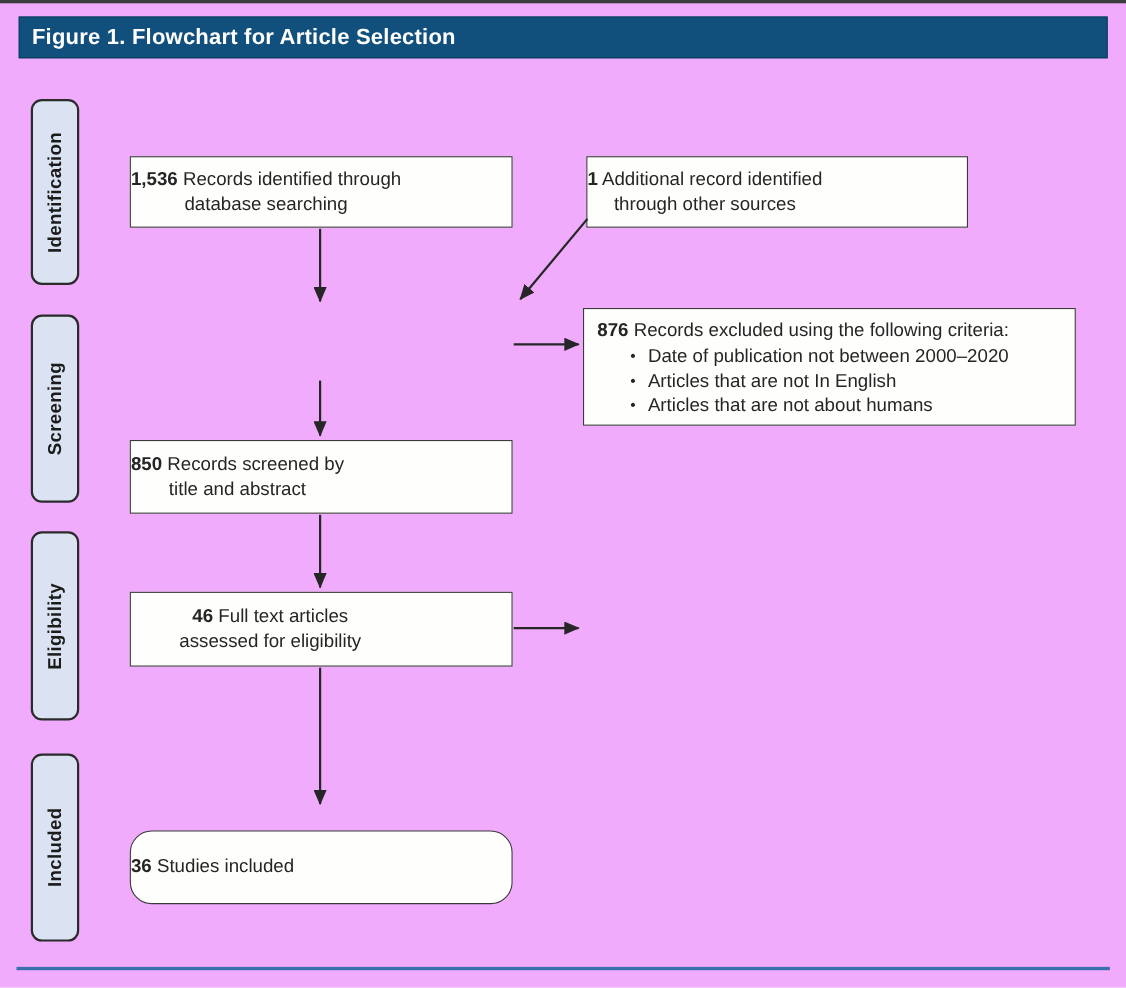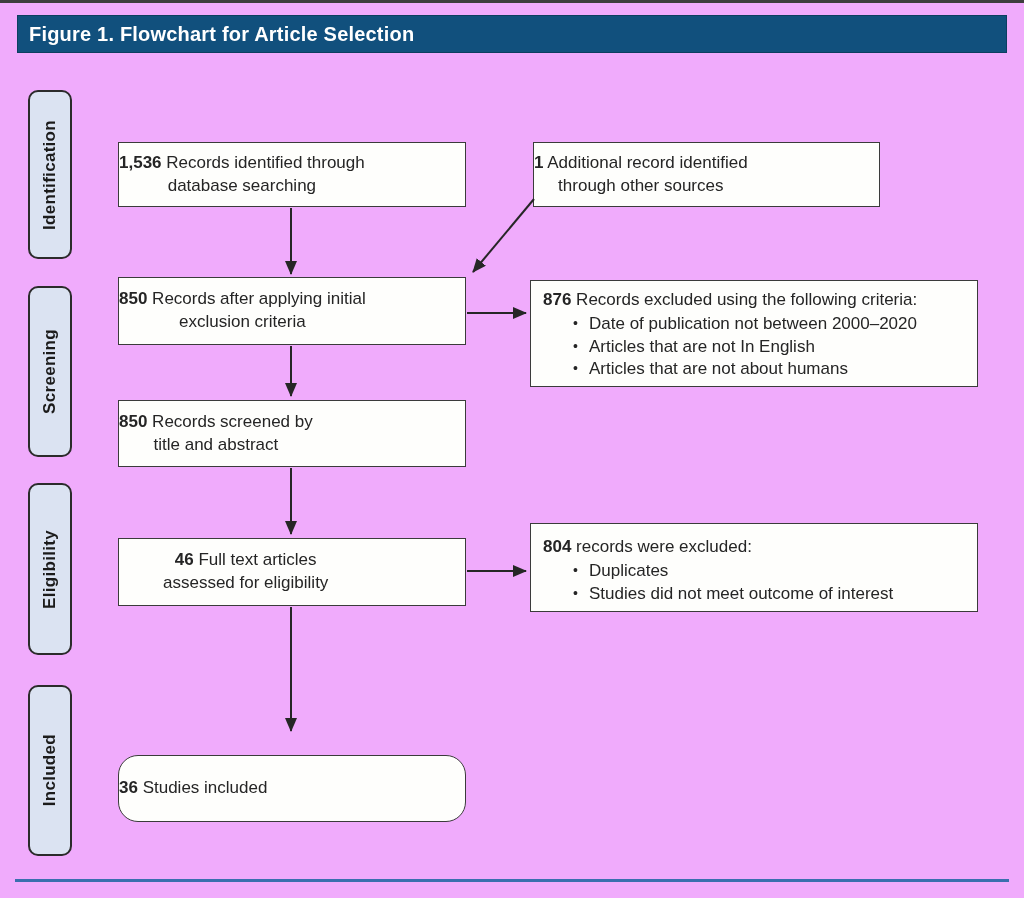--- a/index.html
+++ b/index.html
@@ -86,51 +86,40 @@
   <div class="fbox center b1">
     <p><strong>1,536</strong><span> Records identified through
 database searching</span></p>
   </div>
 
   <div class="fbox center b2">
     <p><strong>1</strong><span> Additional record identified
 through other sources</span></p>
   </div>
 
-  <div class="fbox center b3">
-    <p><strong>850</strong><span> Records after applying initial
-exclusion criteria</span></p>
-  </div>
 
   <div class="fbox bullets b4">
     <p class="lead"><strong>876</strong><span> Records excluded using the following criteria:</span></p>
     <ul>
       <li>Date of publication not between 2000–2020</li>
       <li>Articles that are not In English</li>
       <li>Articles that are not about humans</li>
     </ul>
   </div>
 
   <div class="fbox center b5">
     <p><strong>850</strong><span> Records screened by
 title and abstract</span></p>
   </div>
 
   <div class="fbox center b6">
     <p><strong>46</strong><span> Full text articles
 assessed for eligibility</span></p>
   </div>
 
-  <div class="fbox bullets b7">
-    <p class="lead"><strong>804</strong><span> records were excluded:</span></p>
-    <ul>
-      <li>Duplicates</li>
-      <li>Studies did not meet outcome of interest</li>
-    </ul>
-  </div>
 
   <div class="fbox center b8">
     <p><strong>36</strong><span> Studies included</span></p>
   </div>
 
   <svg class="arrows" width="1024" height="898">
     <defs>
       <marker id="ah" viewBox="0 0 14 12" refX="13" refY="6" markerWidth="14" markerHeight="12" markerUnits="userSpaceOnUse" orient="auto">
         <polygon points="0,0 14,6 0,12" fill="#262626"></polygon>
       </marker>

